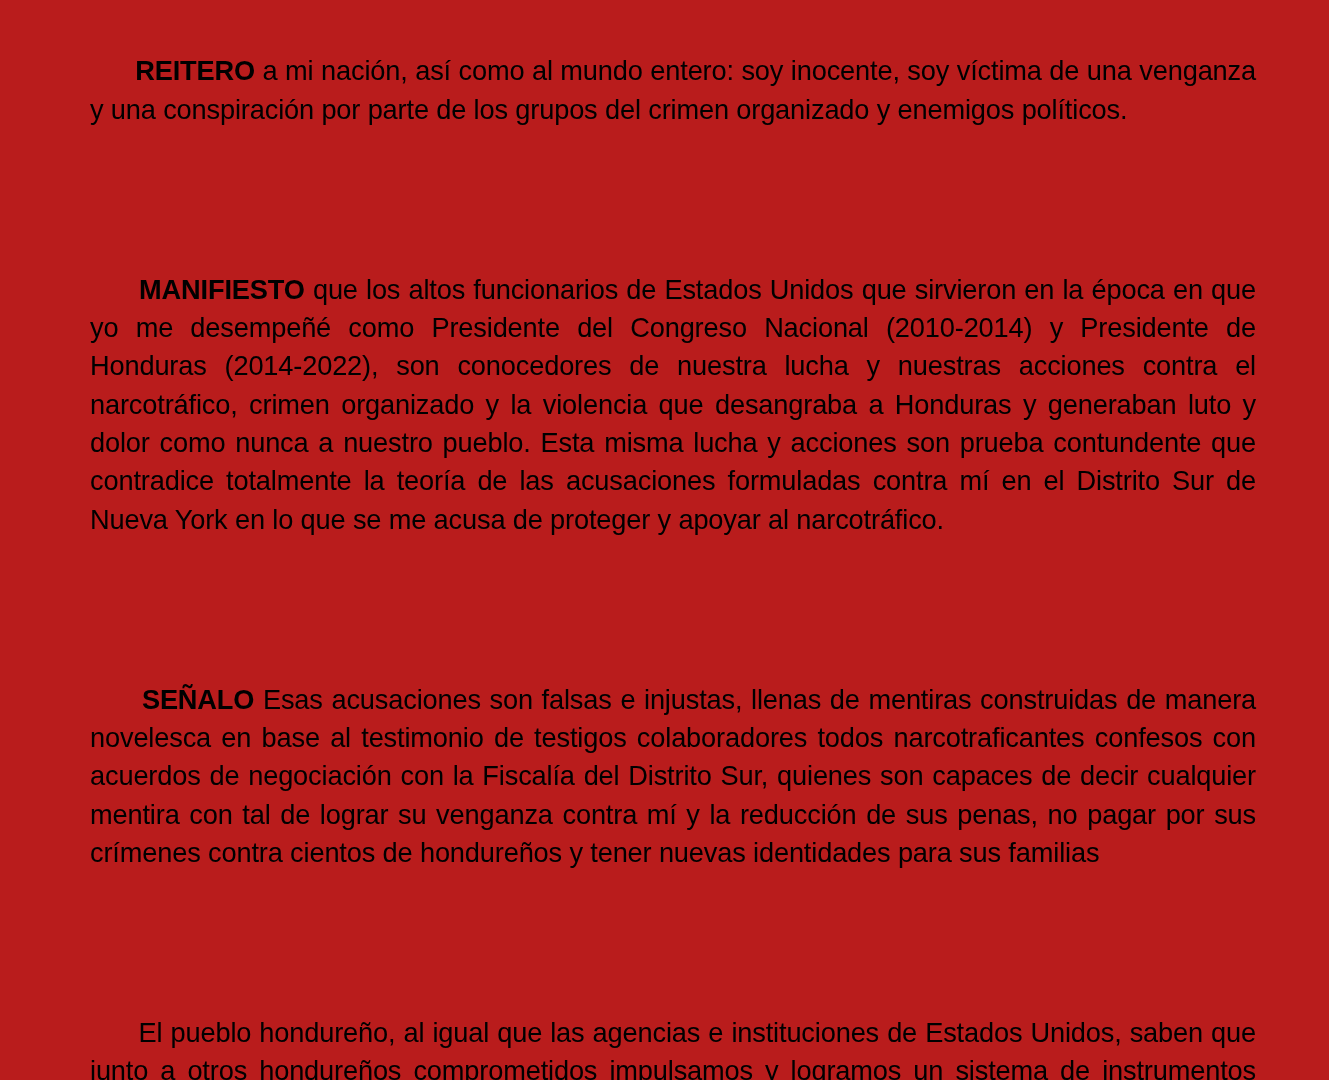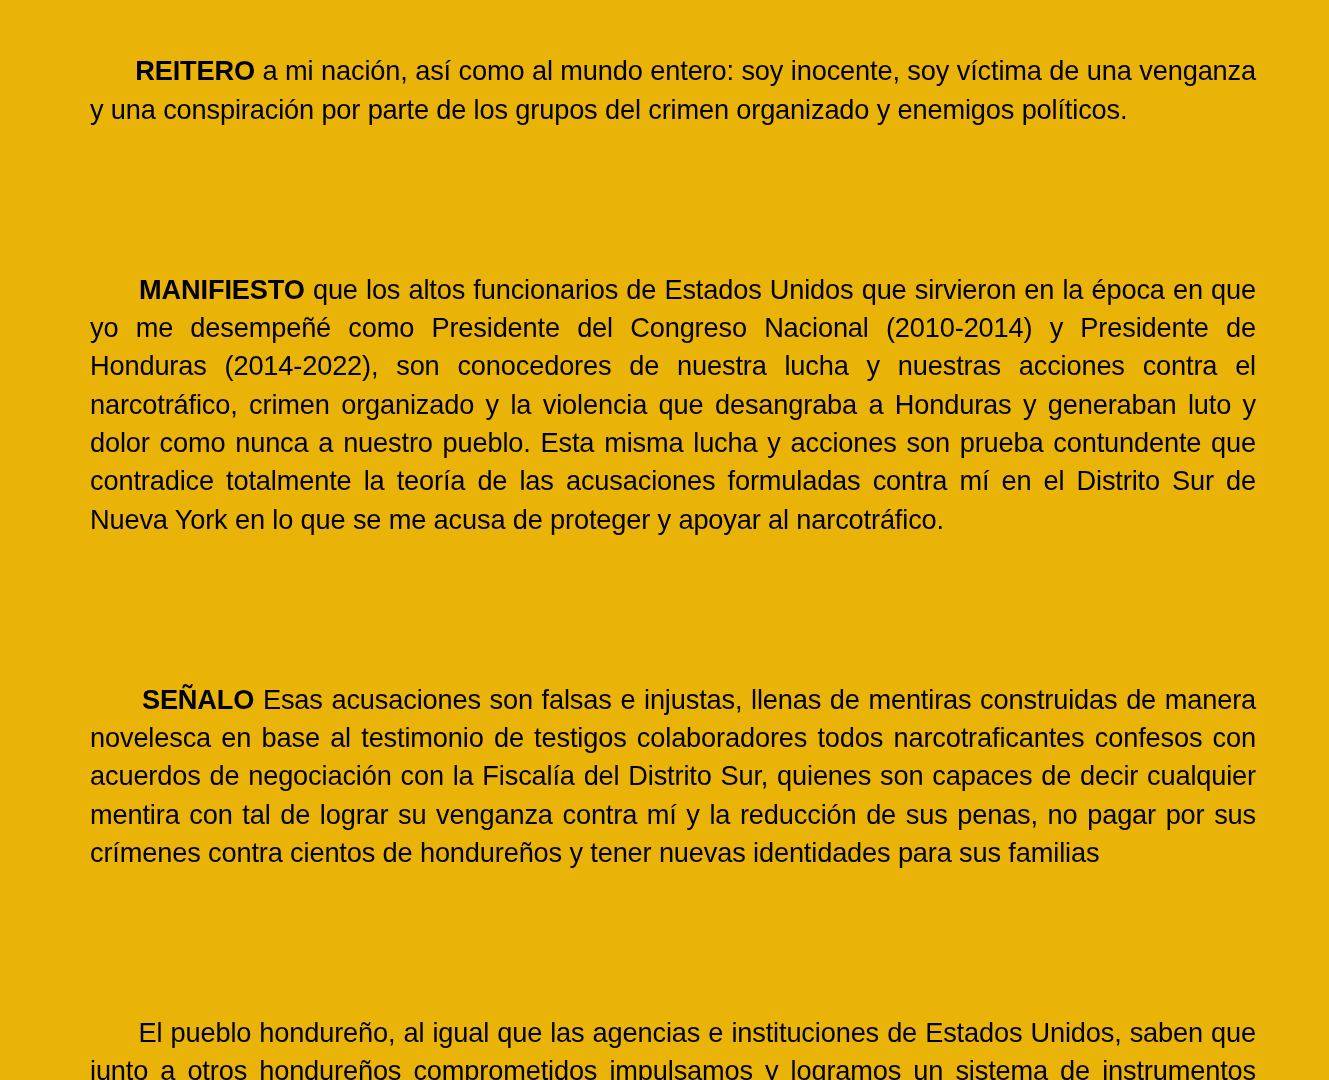--- a/index.html
+++ b/index.html
@@ -13,21 +13,21 @@
     height: 1080px;
     overflow: hidden;
     font-family: "Liberation Sans", sans-serif;
     color: #000000;
   }
 
   .document {
     position: relative;
     width: 1329px;
     height: 1080px;
-    background: #eab308;
+    background: #b91c1c;
     overflow: hidden;
     box-sizing: border-box;
     padding: 0;
   }
 
   .doc-body {
     position: absolute;
     left: 90px;
     top: 14px;
     width: 1166px;

